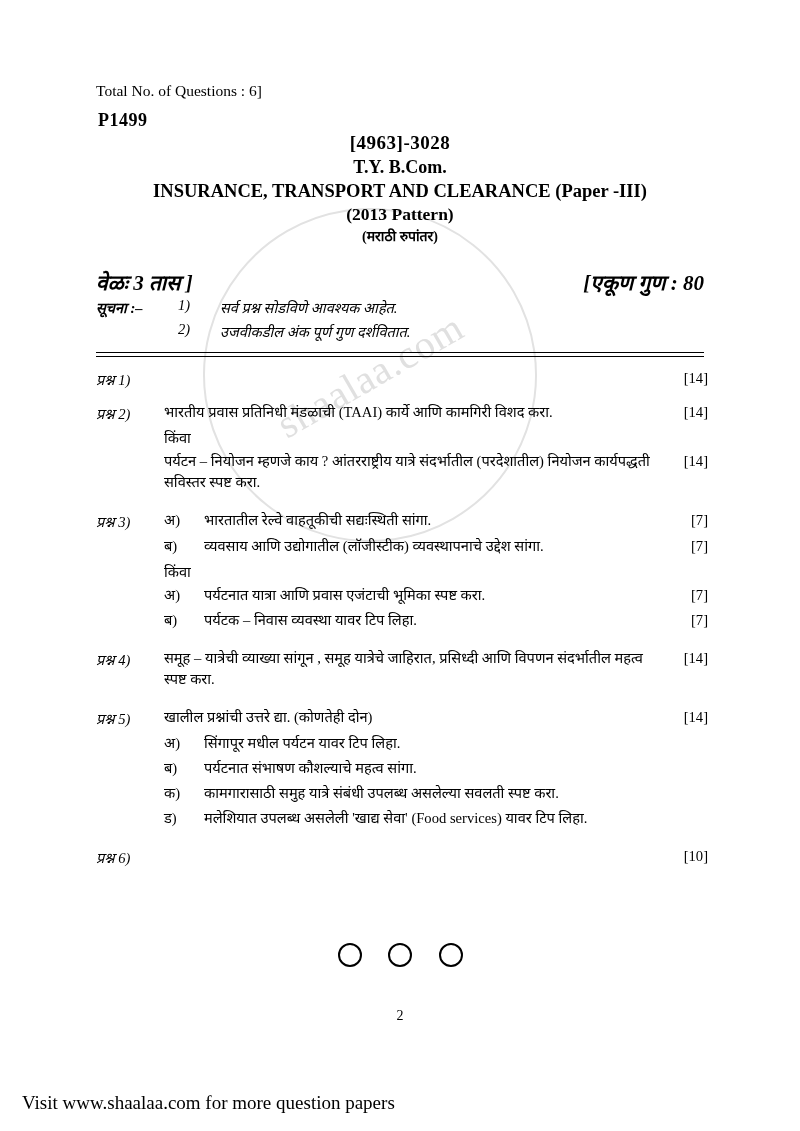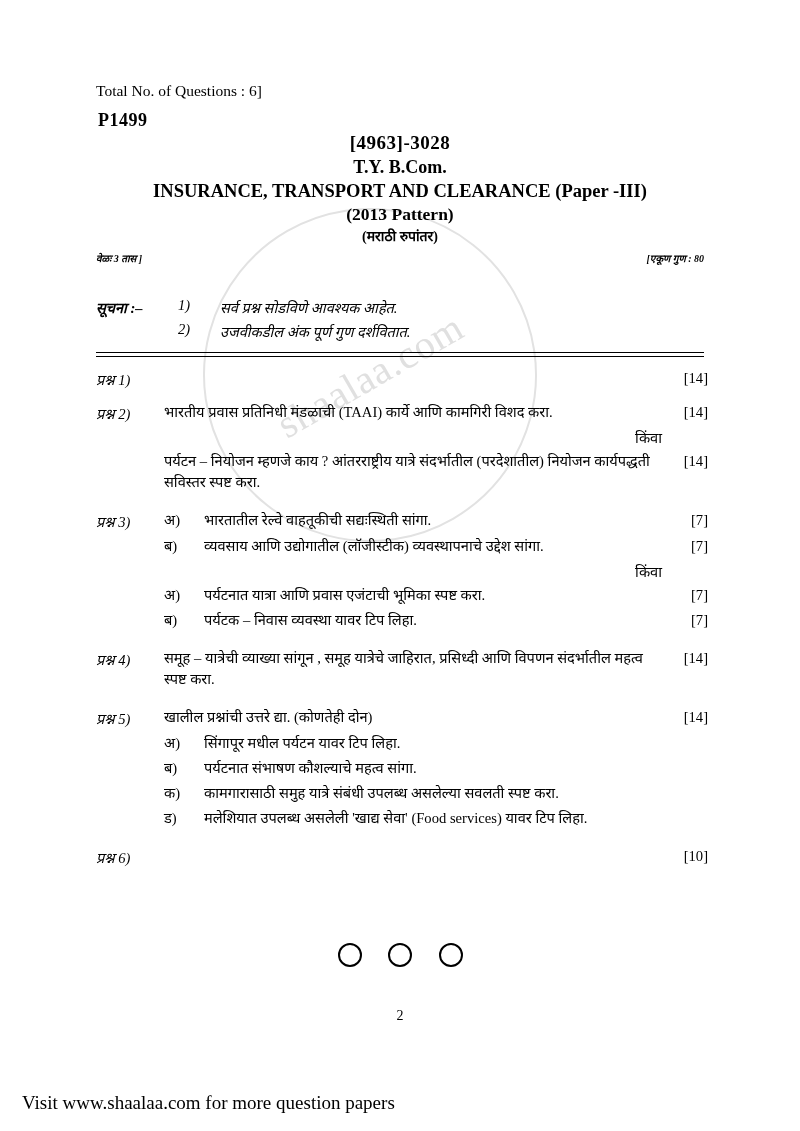--- a/index.html
+++ b/index.html
@@ -90,23 +90,23 @@
     font-weight: bold;
     margin-bottom: 1px;
   }
   .medium {
     font-size: 14px;
     font-weight: bold;
   }
   .time-row {
     position: absolute;
     left: 96px;
-    top: 251px;
+    top: 268px;
     width: 608px;
-    font-size: 10px;
+    font-size: 21px;
     font-style: italic;
     font-weight: bold;
   }
   .time-row .right {
     float: right;
     font-style: italic;
     font-weight: bold;
   }
   .instructions {
     position: absolute;
@@ -174,21 +174,21 @@
   }
   .q-line .marks {
     position: absolute;
     right: 0;
     top: 0;
     width: 44px;
     text-align: right;
     font-style: normal;
   }
   .q-or {
-    text-align: right;
+    text-align: left;
     padding-right: 46px;
     margin-bottom: 4px;
   }
   .sub-line {
     display: flex;
     position: relative;
     margin-bottom: 4px;
     line-height: 1.45;
     padding-right: 46px;
   }

